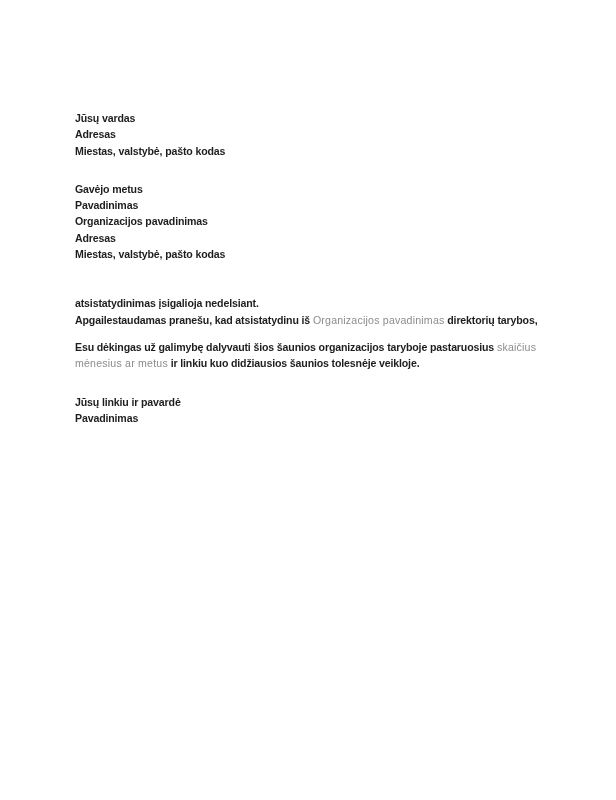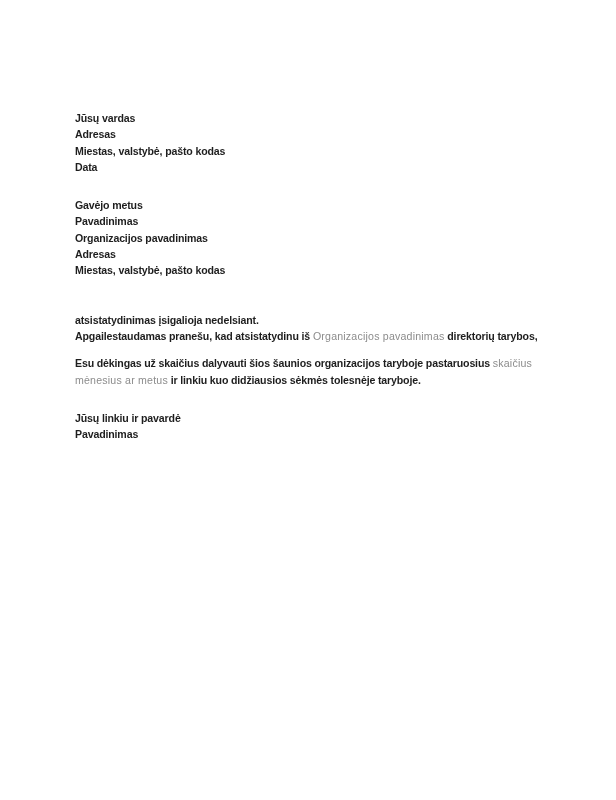--- a/index.html
+++ b/index.html
@@ -46,21 +46,20 @@
 </head>
 <body>
 
 <div class="page">
   <div class="content">
 
     <div class="block">
       <span class="line">Jūsų vardas</span>
       <span class="line">Adresas</span>
       <span class="line">Miestas, valstybė, pašto kodas</span>
-      <span class="line">Data</span>
     </div>
 
     <div class="gap-lg"></div>
 
     <div class="block">
       <span class="line">Gavėjo metus</span>
       <span class="line">Pavadinimas</span>
       <span class="line">Organizacijos pavadinimas</span>
       <span class="line">Adresas</span>
       <span class="line">Miestas, valstybė, pašto kodas</span>
@@ -72,22 +71,22 @@
     <div class="gap-md"></div>
 
     <div class="block">
       <span class="line">atsistatydinimas įsigalioja nedelsiant.</span>
       <span class="line"><span>Apgailestaudamas pranešu, kad atsistatydinu iš </span><span class="placeholder">Organizacijos pavadinimas</span><span> direktorių tarybos,</span></span>
     </div>
 
     <div class="gap-md"></div>
 
     <div class="block">
-      <span class="line"><span>Esu dėkingas už skaičius dalyvauti šios šaunios organizacijos taryboje pastaruosius </span><span class="placeholder">skaičius</span></span>
-      <span class="line"><span class="placeholder">mėnesius ar metus</span><span> ir linkiu kuo didžiausios sėkmės tolesnėje taryboje.</span></span>
+      <span class="line"><span>Esu dėkingas už galimybę dalyvauti šios šaunios organizacijos taryboje pastaruosius </span><span class="placeholder">skaičius</span></span>
+      <span class="line"><span class="placeholder">mėnesius ar metus</span><span> ir linkiu kuo didžiausios šaunios tolesnėje veikloje.</span></span>
     </div>
 
     <div class="gap-md"></div>
 
 
     <div class="gap-md"></div>
 
     <div class="block">
       <span class="line">Jūsų linkiu ir pavardė</span>
       <span class="line">Pavadinimas</span>

